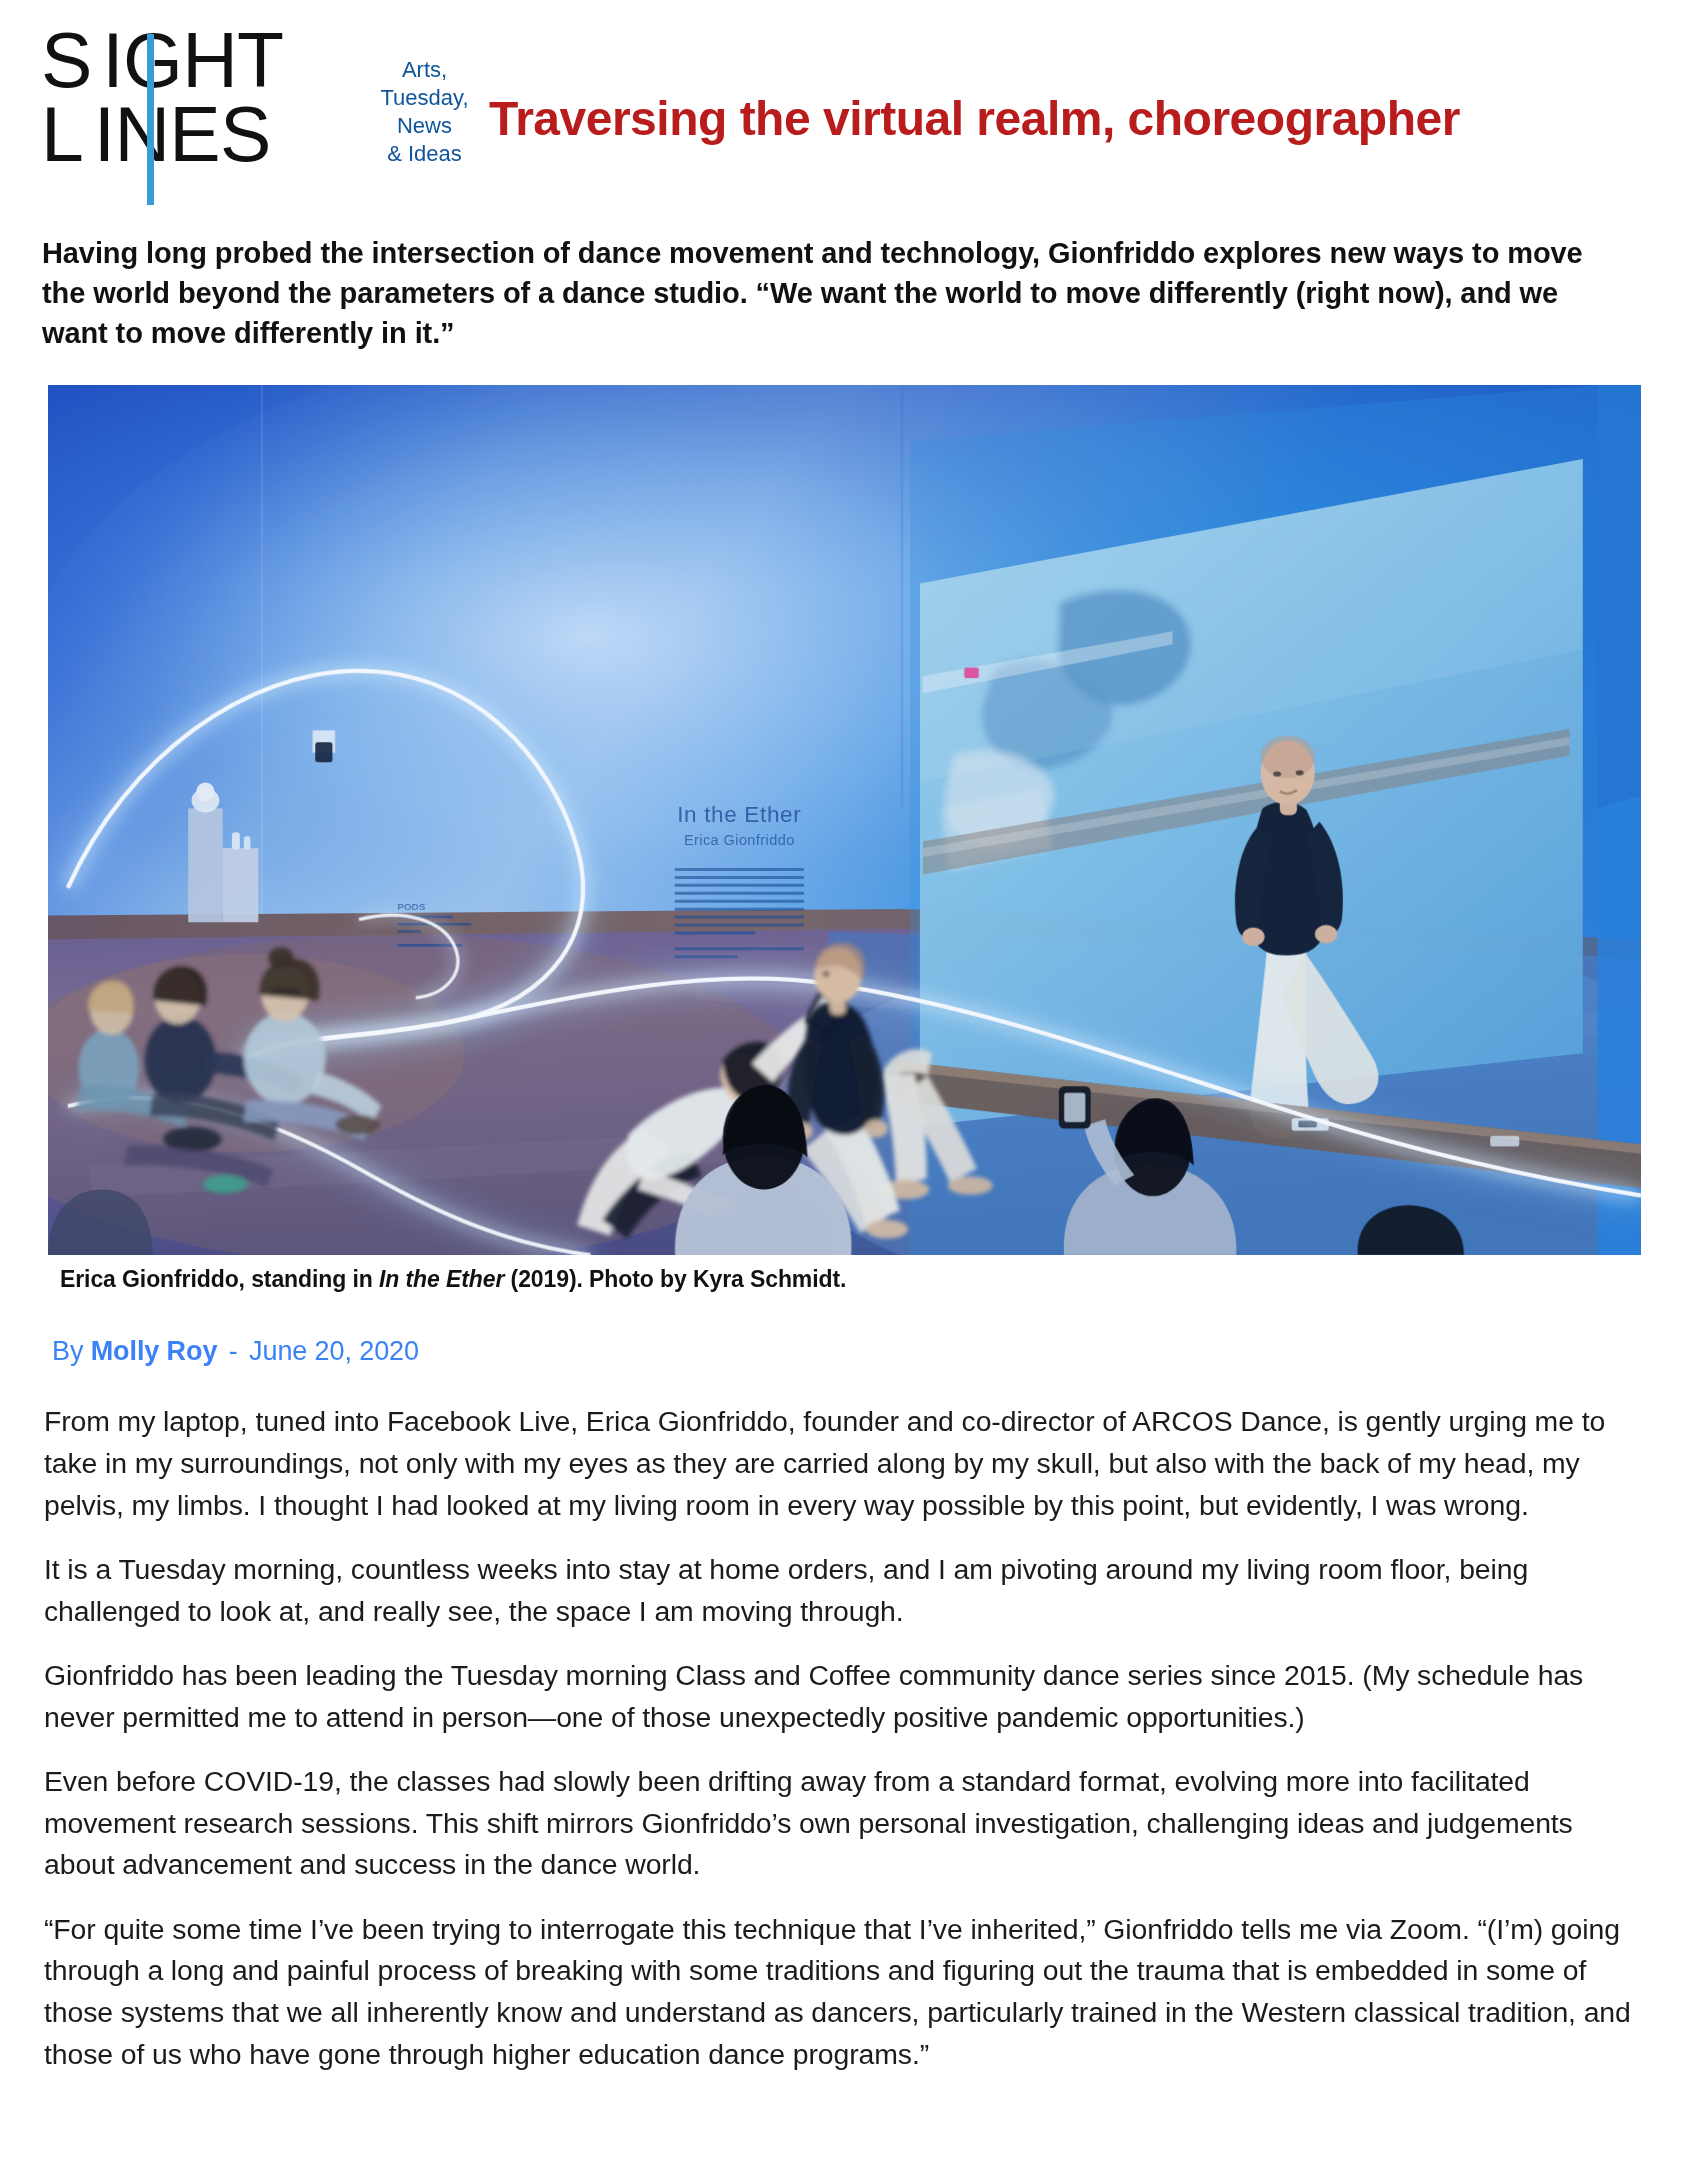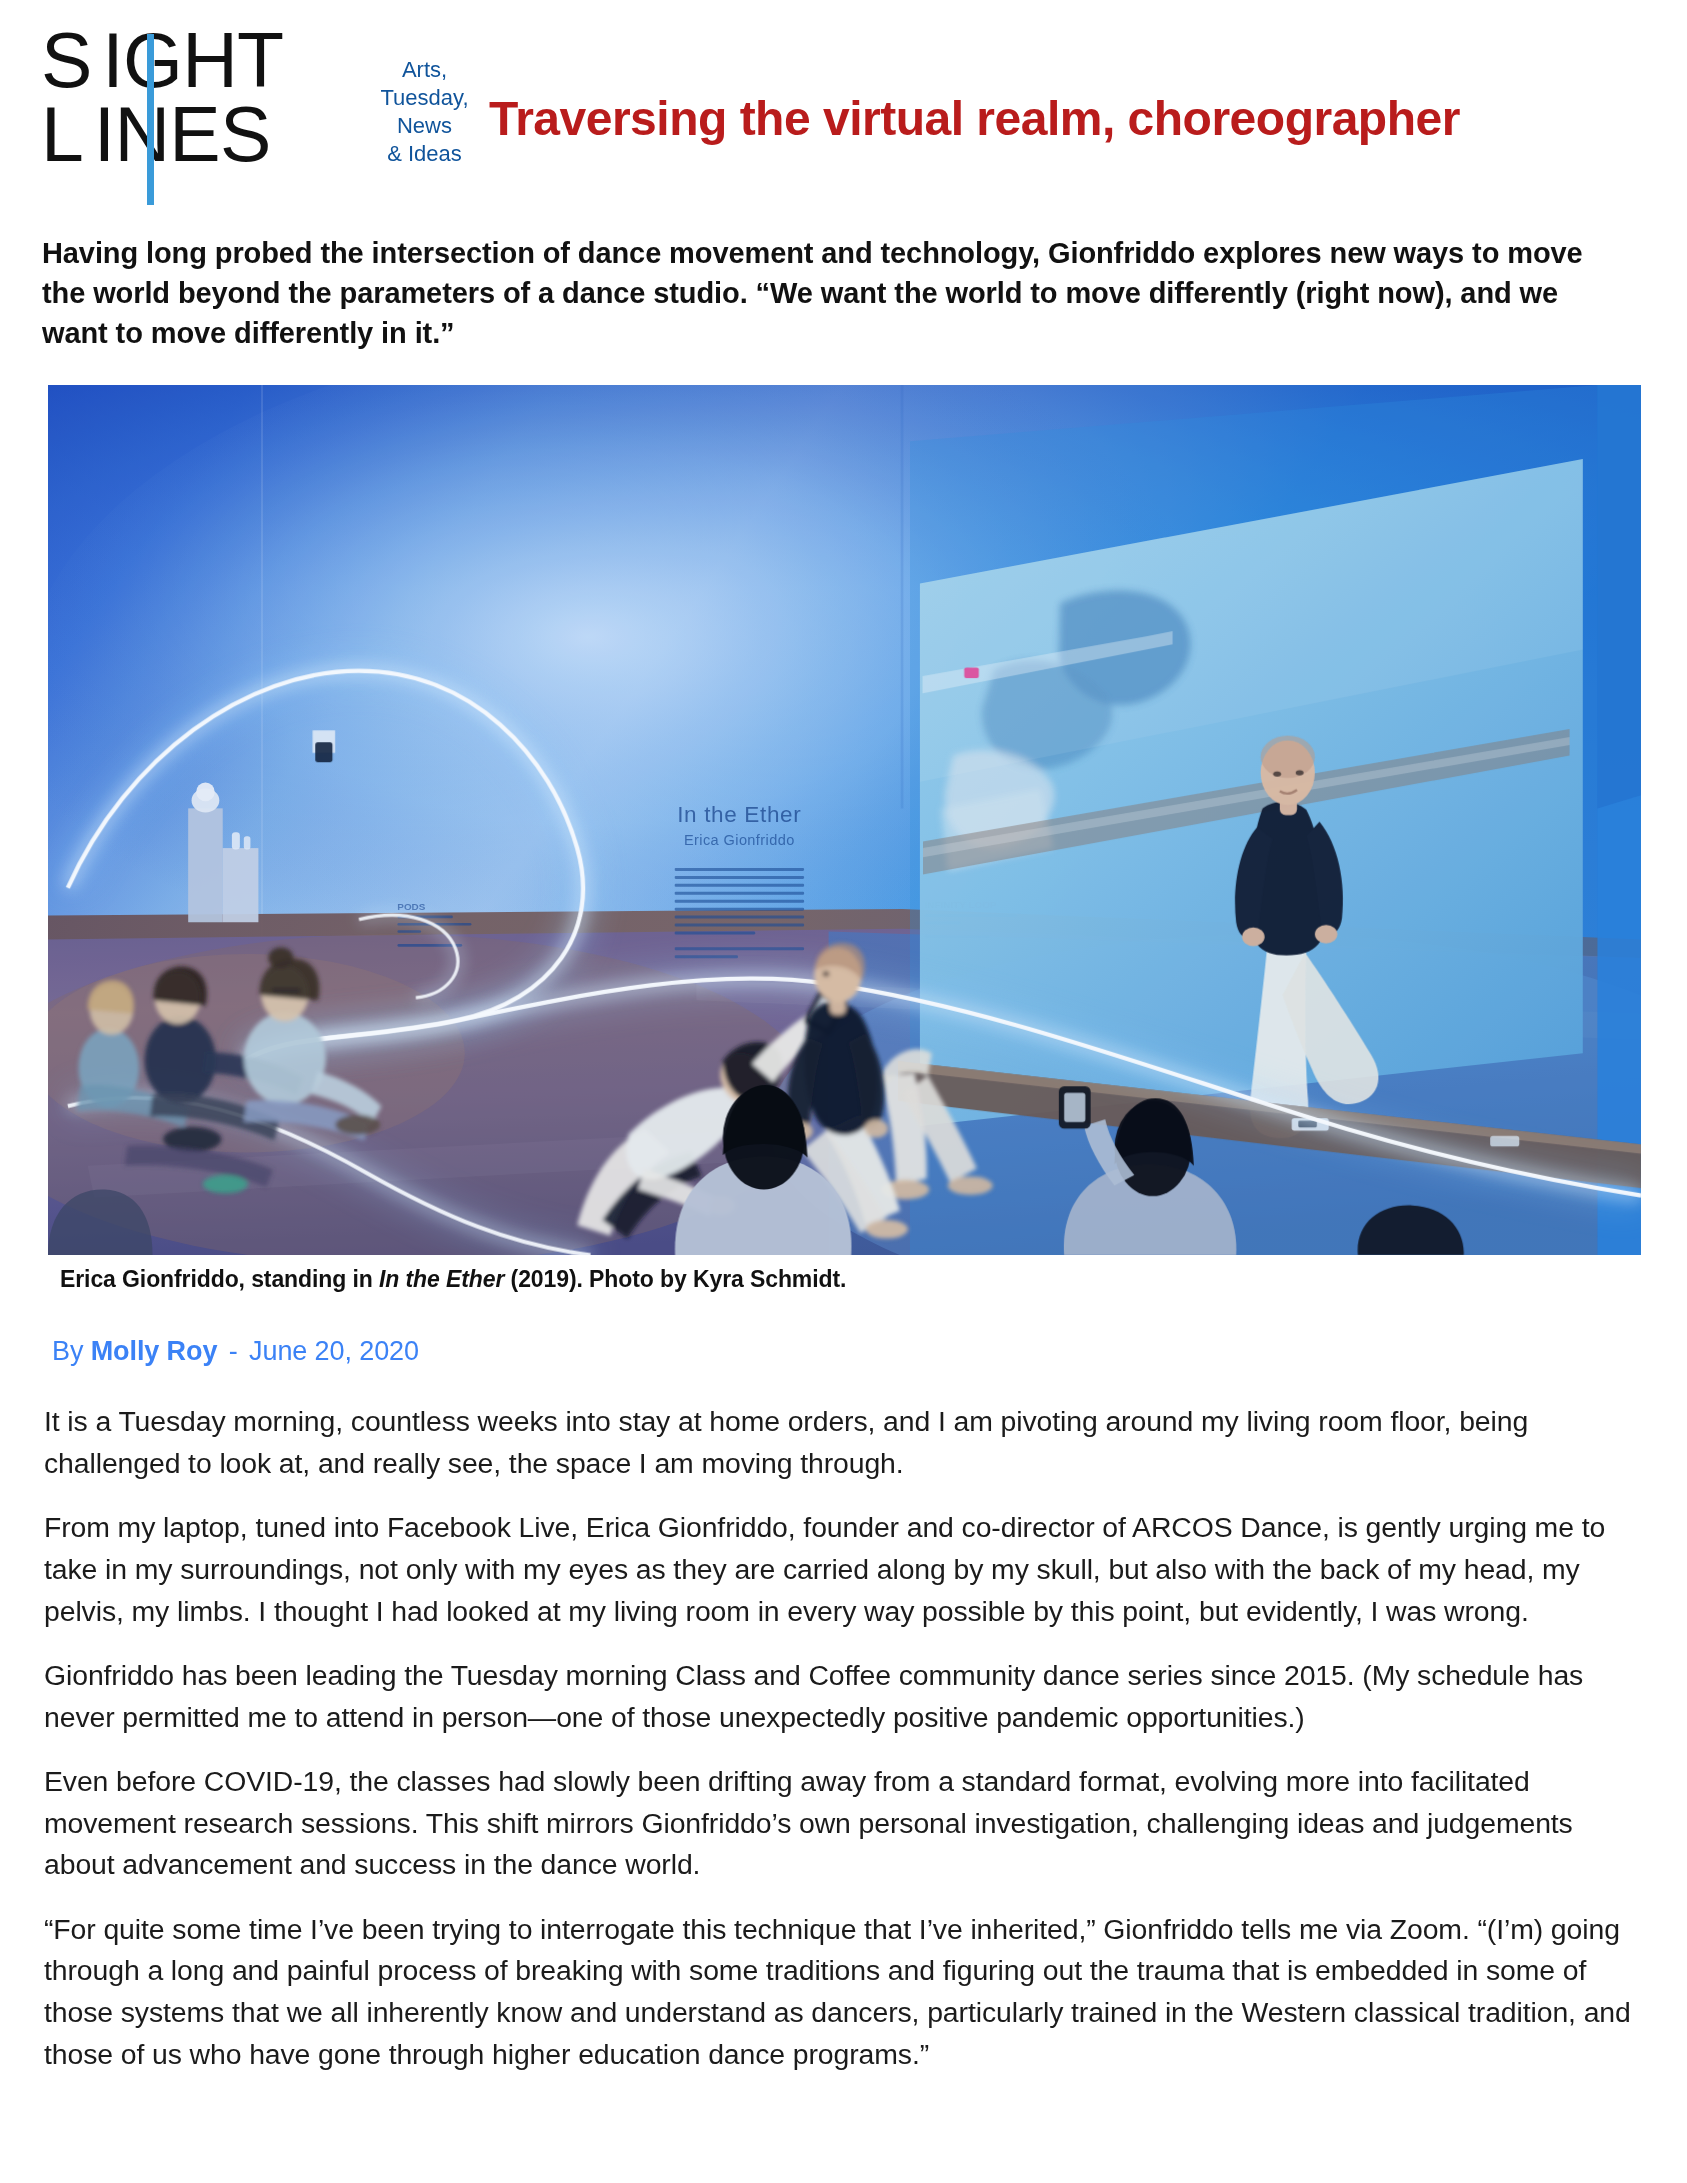--- a/index.html
+++ b/index.html
@@ -550,21 +550,21 @@
   </div>
 
   <div class="byline">
     <span>By</span>
     <span class="author">Molly Roy</span>
     <span class="sep">-</span>
     <span>June 20, 2020</span>
   </div>
 
   <div class="article-body">
+    <p>From my laptop, tuned into Facebook Live, Erica Gionfriddo, founder and co-director of ARCOS Dance, is gently urging me to take in my surroundings, not only with my eyes as they are carried along by my skull, but also with the back of my head, my pelvis, my limbs. I thought I had looked at my living room in every way possible by this point, but evidently, I was wrong.</p>
     <p>It is a Tuesday morning, countless weeks into stay at home orders, and I am pivoting around my living room floor, being challenged to look at, and really see, the space I am moving through.</p>
-    <p>From my laptop, tuned into Facebook Live, Erica Gionfriddo, founder and co-director of ARCOS Dance, is gently urging me to take in my surroundings, not only with my eyes as they are carried along by my skull, but also with the back of my head, my pelvis, my limbs. I thought I had looked at my living room in every way possible by this point, but evidently, I was wrong.</p>
     <p>Gionfriddo has been leading the Tuesday morning Class and Coffee community dance series since 2015. (My schedule has never permitted me to attend in person—one of those unexpectedly positive pandemic opportunities.)</p>
     <p>Even before COVID-19, the classes had slowly been drifting away from a standard format, evolving more into facilitated movement research sessions. This shift mirrors Gionfriddo’s own personal investigation, challenging ideas and judgements about advancement and success in the dance world.</p>
     <p>“For quite some time I’ve been trying to interrogate this technique that I’ve inherited,” Gionfriddo tells me via Zoom. “(I’m) going through a long and painful process of breaking with some traditions and figuring out the trauma that is embedded in some of those systems that we all inherently know and understand as dancers, particularly trained in the Western classical tradition, and those of us who have gone through higher education dance programs.”</p>
   </div>
 
 </div>
 
 
 </body></html>

